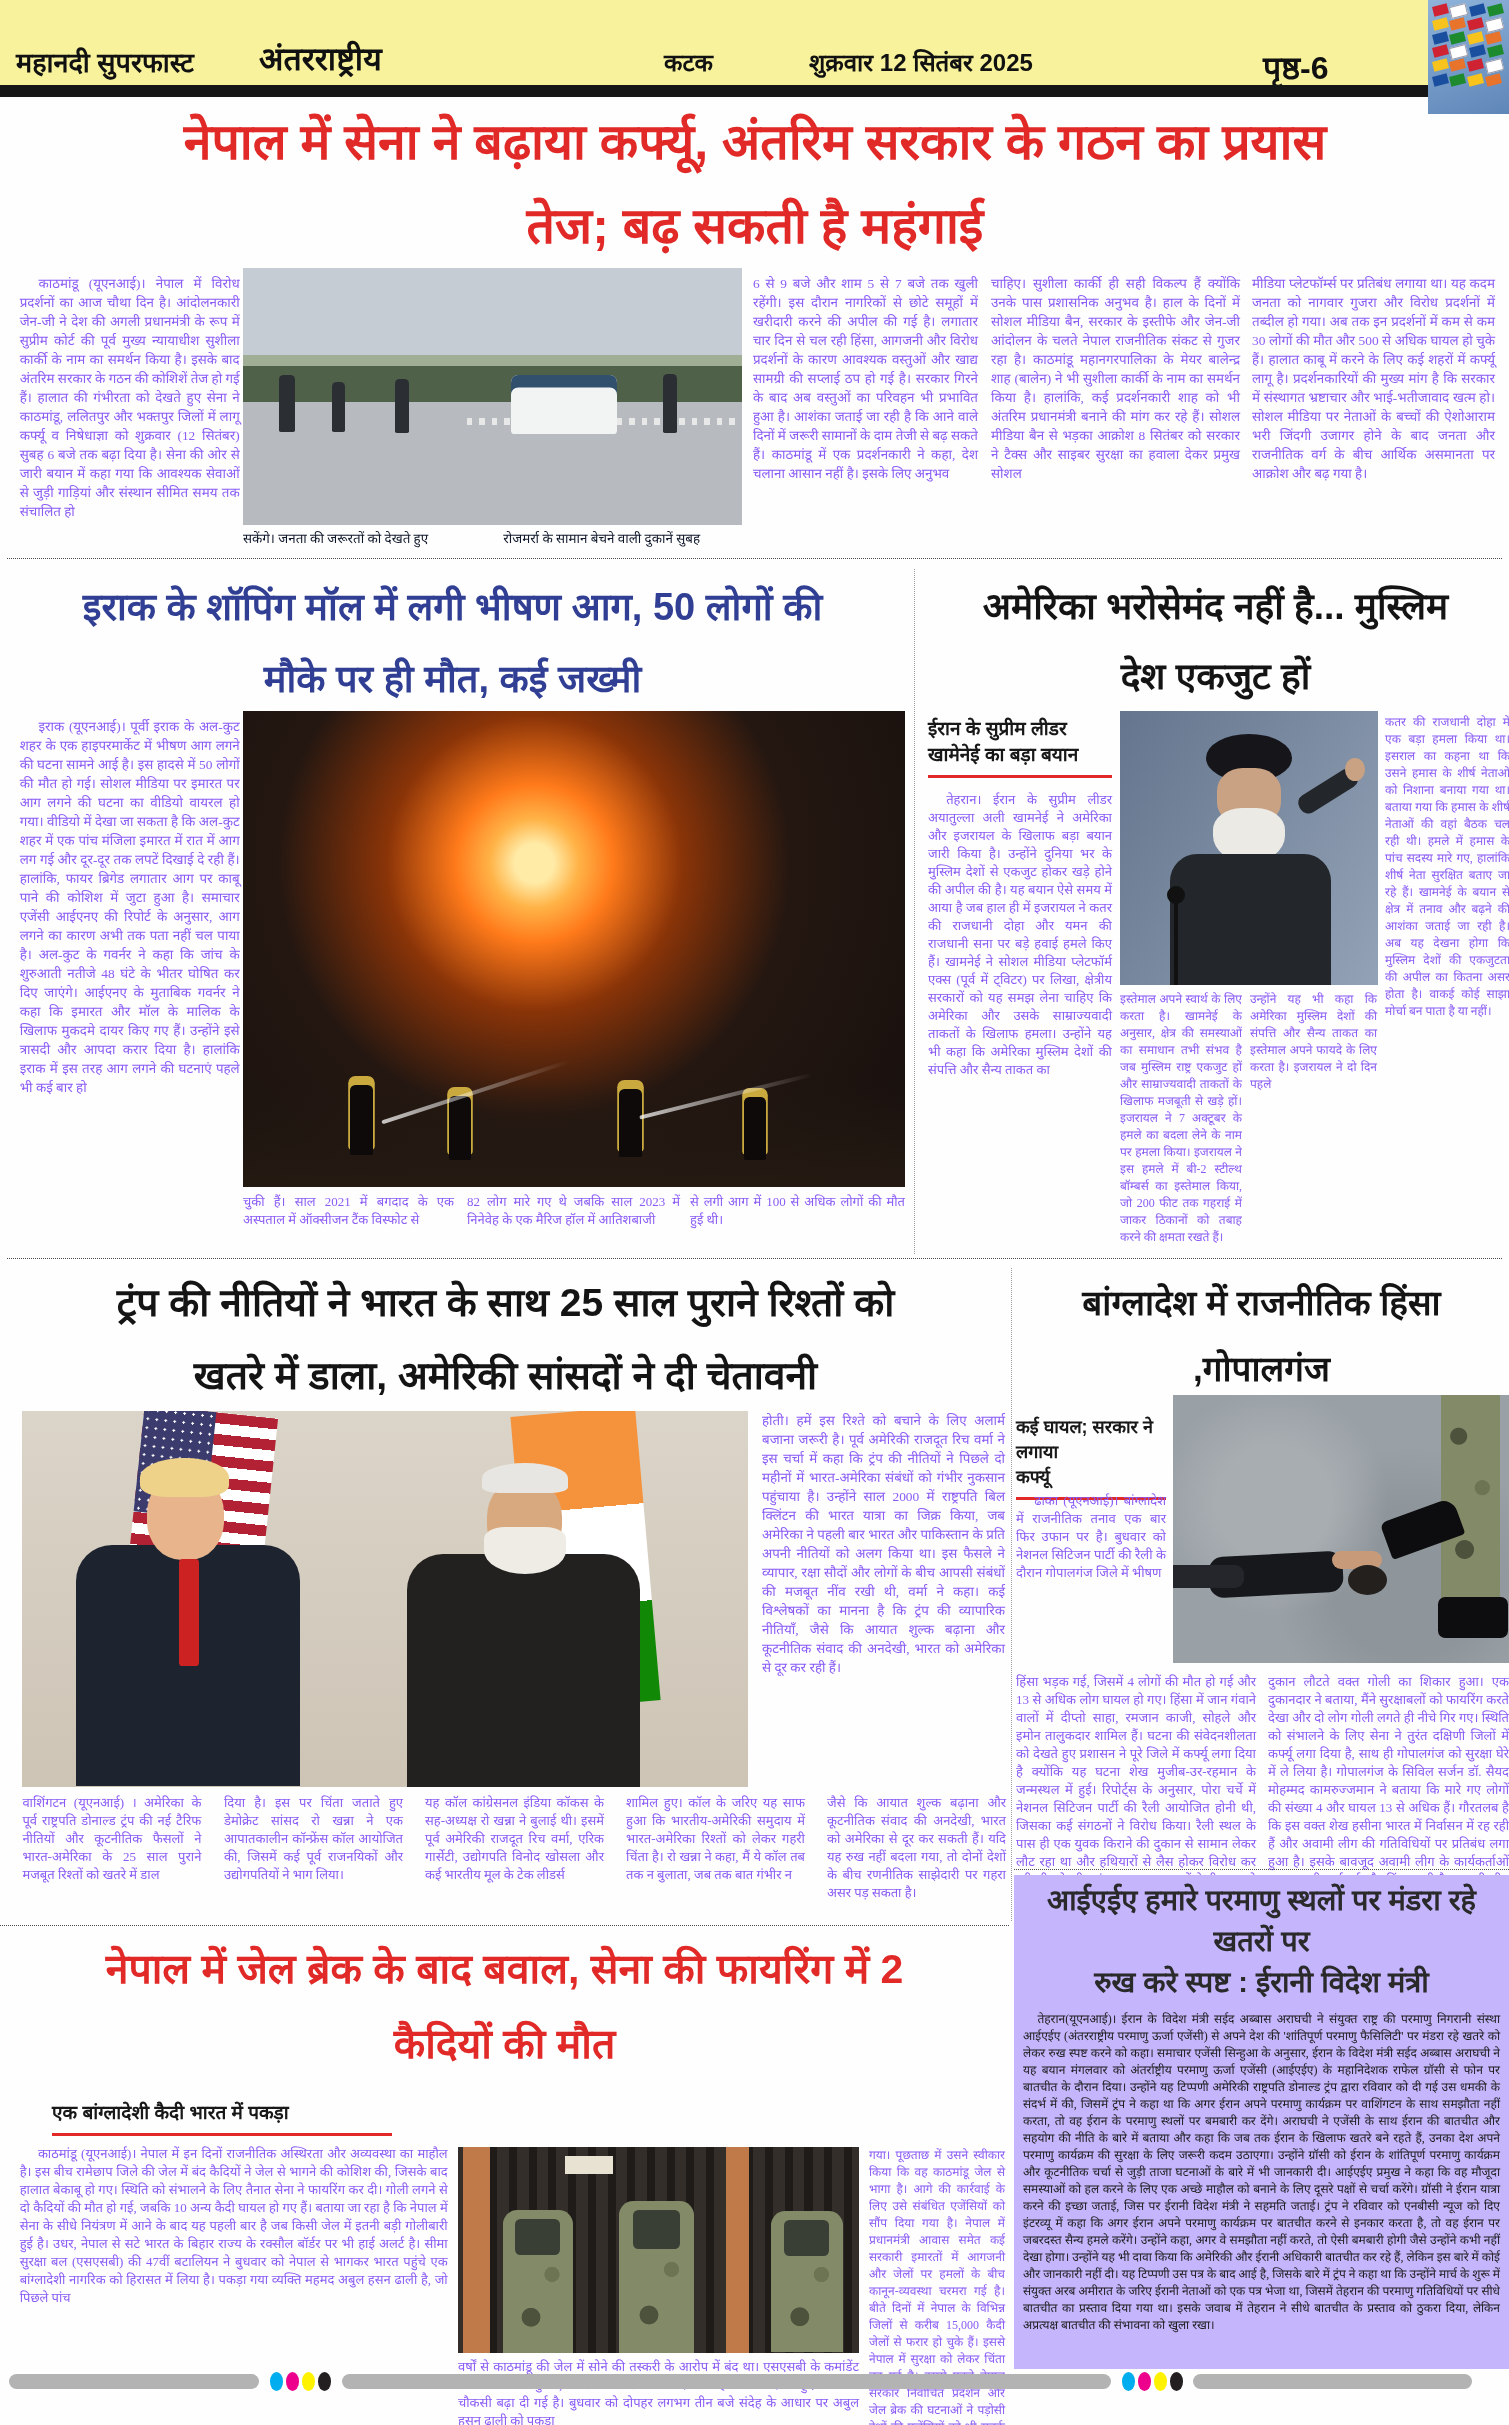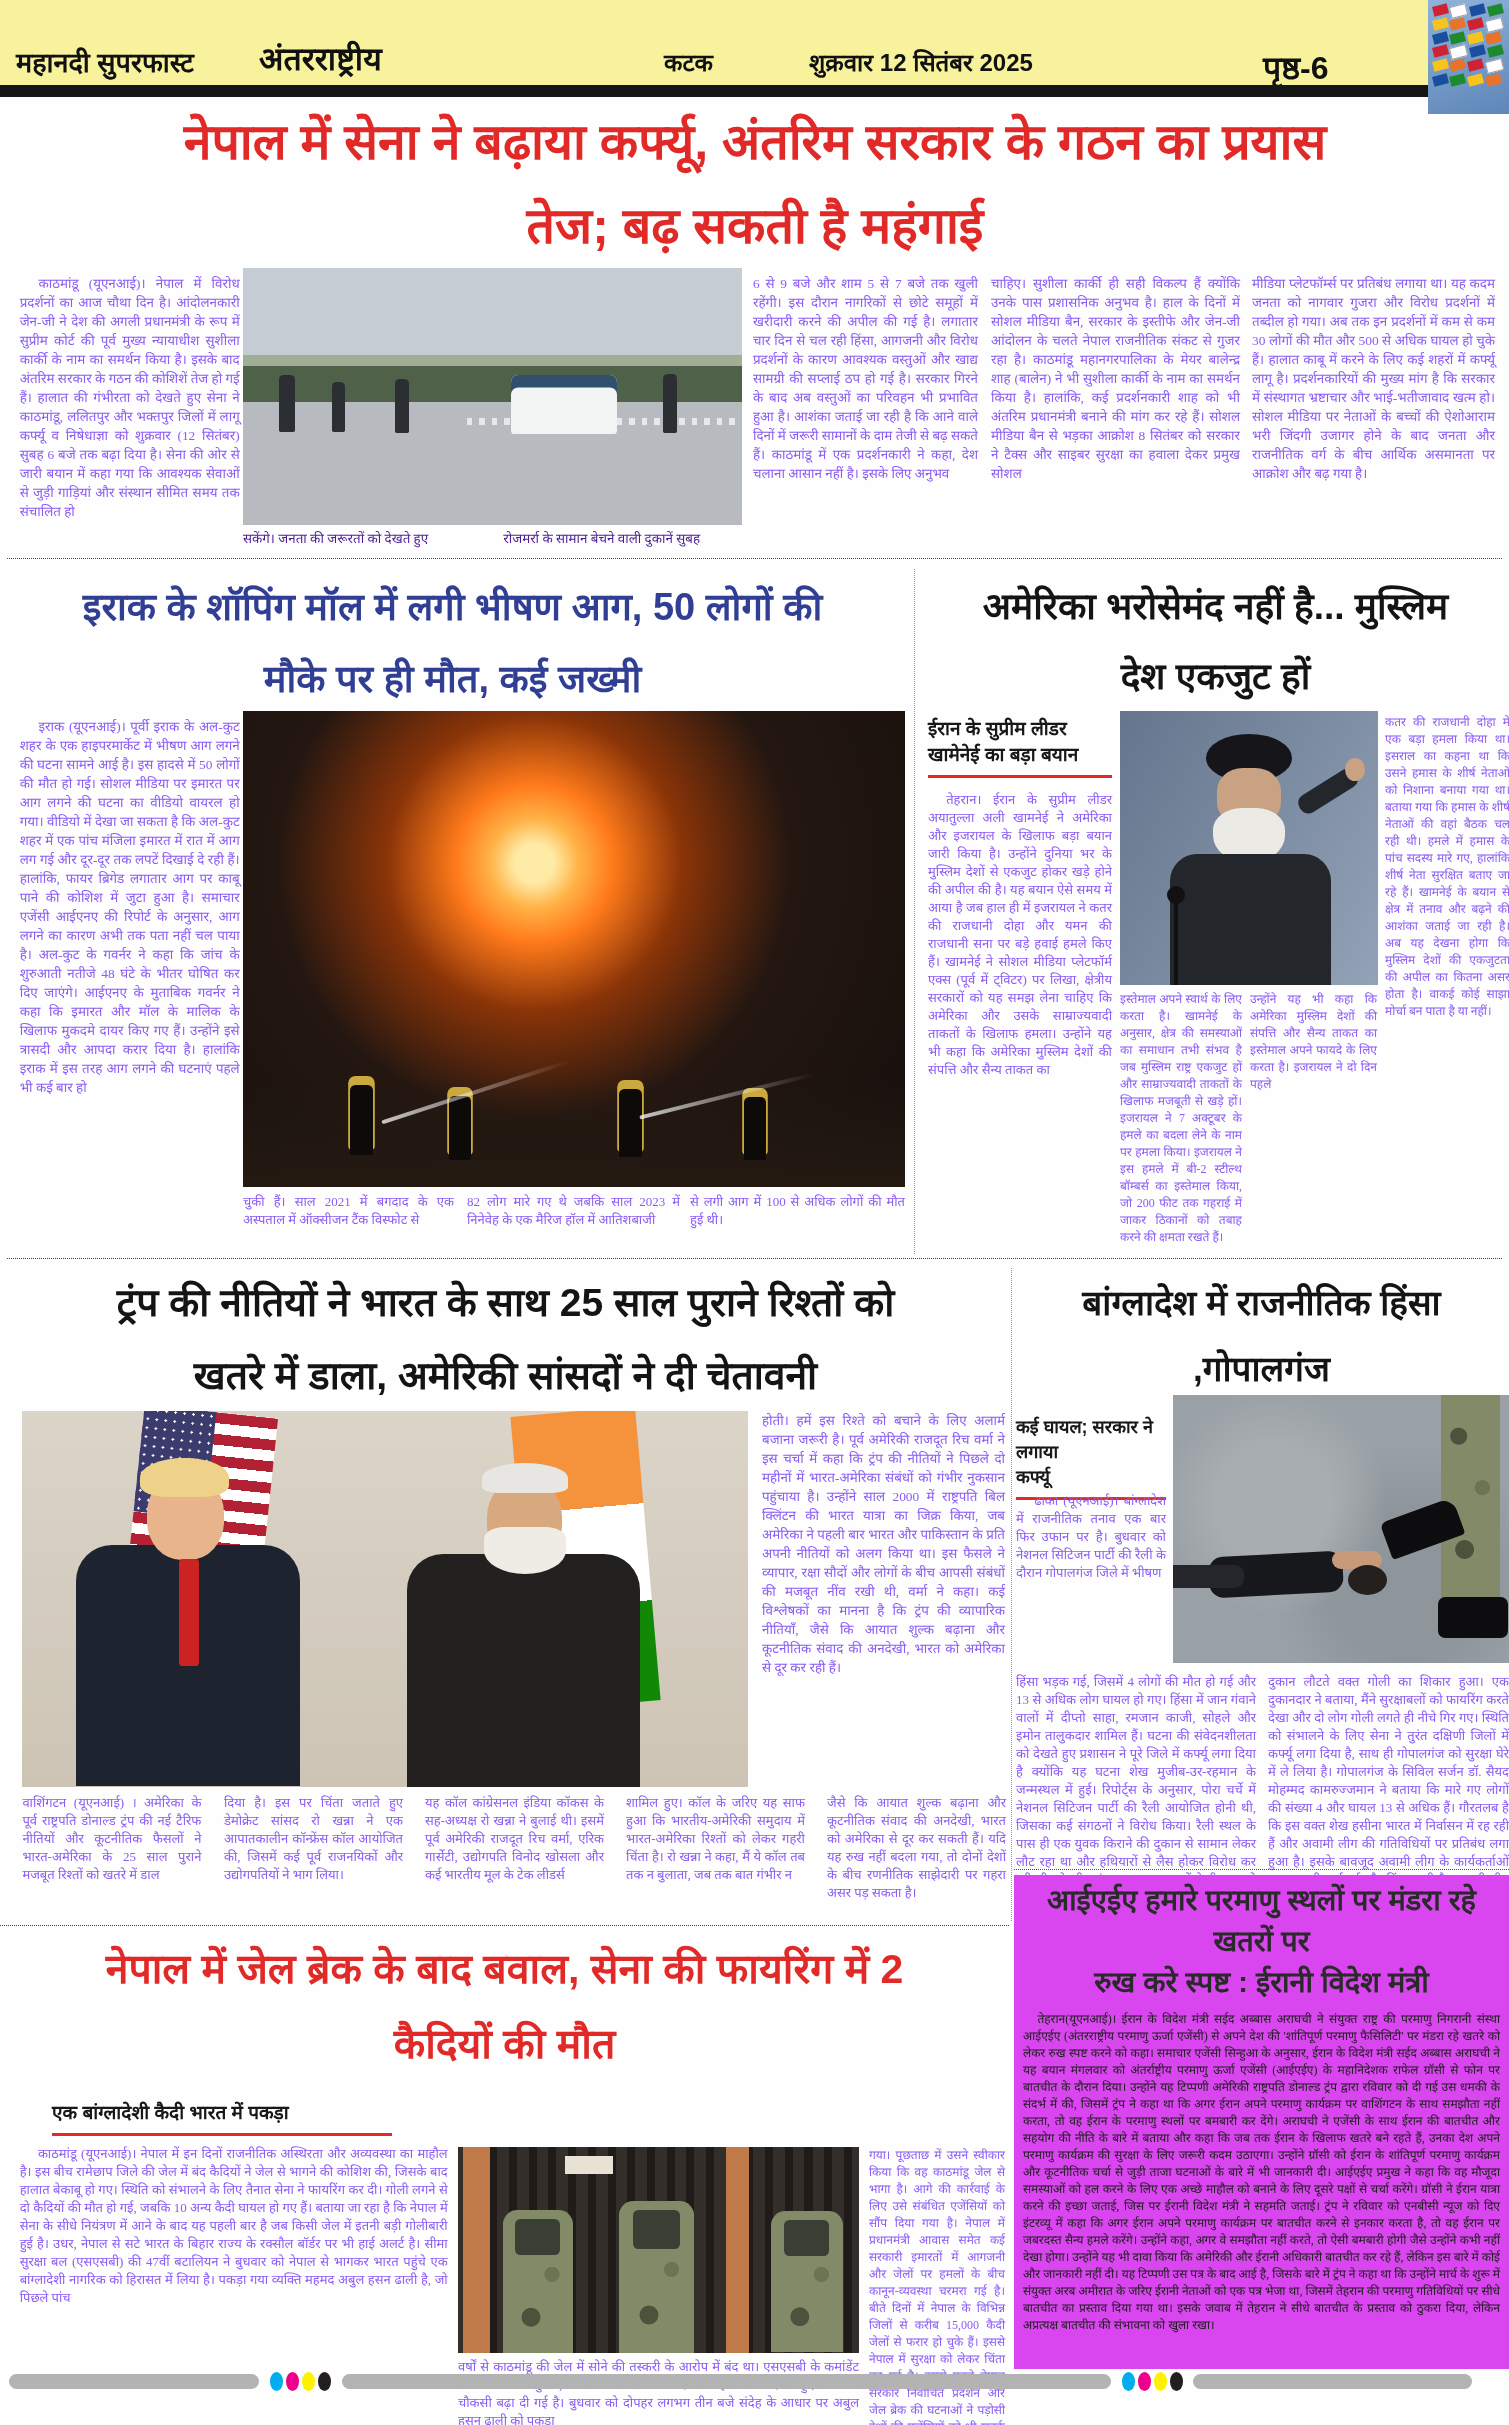--- a/index.html
+++ b/index.html
@@ -60,21 +60,21 @@
   .flag-us{background:repeating-linear-gradient(180deg,#b22234 0 10.7px,#ffffff 10.7px 21.5px);}
   .canton{background:radial-gradient(#fff 1.2px,transparent 1.4px) 0 0/9px 9px,#3c3b6e;}
   .flag-in{background:linear-gradient(#f5933c 0 33%,#ffffff 33% 66%,#128807 66% 100%);}
   #ph5{background:radial-gradient(circle at 30% 40%,#a7adb1 0 20%,transparent 40%),
                radial-gradient(circle at 70% 70%,#8f969b 0 25%,transparent 45%),#9aa1a6;}
   .camo{background:radial-gradient(circle at 30% 20%,#4c523c 0 8px,transparent 9px),
              radial-gradient(circle at 70% 45%,#6d7454 0 7.2px,transparent 8px),
              radial-gradient(circle at 40% 75%,#4c523c 0 9px,transparent 9.8px),#838a68;}
   #ph6{background:repeating-linear-gradient(90deg,#332e29 0 11.6px,#1f1b18 11.6px 19.7px);}
   
-  #iaea-box{left:1014px;top:1875px;width:495px;height:494px;background:#d946ef;box-sizing:border-box;padding:5.4px 9px;}
+  #iaea-box{left:1014px;top:1875px;width:495px;height:494px;background:#c4b5fd;box-sizing:border-box;padding:5.4px 9px;}
   #iaea-box .hl7{text-align:center;font-weight:bold;font-size:29px;line-height:41px;color:#2a2a2a;
                  font-family:"Liberation Sans","DejaVu Sans",sans-serif;}
   #iaea-body{font-size:12px;line-height:17px;text-align:justify;color:#1d1d1d;margin-top:7.2px;text-indent:1.2em;}
   
   .regbar{position:absolute;top:2374px;height:15px;border-radius:8px;background:#b3b3b3;}
   .dot{position:absolute;top:2372px;width:13.4px;height:19px;border-radius:50%;}
 </style>
 </head>
 <body>
 
@@ -121,21 +121,21 @@
   </div>
   <div class="col f15" style="left:19.7px;top:274px;width:220px;height:275px;">काठमांडू (यूएनआई)। नेपाल में विरोध प्रदर्शनों का आज चौथा दिन है। आंदोलनकारी जेन-जी ने देश की अगली प्रधानमंत्री के रूप में सुप्रीम कोर्ट की पूर्व मुख्य न्यायाधीश सुशीला कार्की के नाम का समर्थन किया है। इसके बाद अंतरिम सरकार के गठन की कोशिशें तेज हो गई हैं। हालात की गंभीरता को देखते हुए सेना ने काठमांडू, ललितपुर और भक्तपुर जिलों में लागू कर्फ्यू व निषेधाज्ञा को शुक्रवार (12 सितंबर) सुबह 6 बजे तक बढ़ा दिया है। सेना की ओर से जारी बयान में कहा गया कि आवश्यक सेवाओं से जुड़ी गाड़ियां और संस्थान सीमित समय तक संचालित हो</div>
   <div class="ph" id="ph1" style="left:243px;top:268px;width:499px;height:257px;">
     <div class="pa fence" style="left:224px;top:150px;width:268px;height:7.2px;"></div>
     <div class="pa van" style="left:268px;top:107px;width:106px;height:59px;"></div>
     <div class="pa soldier" style="left:36px;top:107px;width:16px;height:57px;"></div>
     <div class="pa soldier" style="left:89px;top:114px;width:13.4px;height:50px;"></div>
     <div class="pa soldier" style="left:152px;top:111px;width:14.3px;height:54px;"></div>
     <div class="pa soldier" style="left:420px;top:106px;width:14.3px;height:59px;"></div>
   </div>
-  <div class="abs" style="left:243px;top:529px;width:499px;display:flex;gap:21.5px;font-size:13.4px;color:#4c1d95;">
+  <div class="abs" style="left:243px;top:529px;width:499px;display:flex;gap:21.5px;font-size:13.4px;color:#0f172a;">
     <span style="width:239px;">सकेंगे। जनता की जरूरतों को देखते हुए</span>
     <span style="width:239px;">रोजमर्रा के सामान बेचने वाली दुकानें सुबह</span>
   </div>
   <div class="col f15 noind" style="left:753px;top:274px;width:225px;height:275px;">6 से 9 बजे और शाम 5 से 7 बजे तक खुली रहेंगी। इस दौरान नागरिकों से छोटे समूहों में खरीदारी करने की अपील की गई है। लगातार चार दिन से चल रही हिंसा, आगजनी और विरोध प्रदर्शनों के कारण आवश्यक वस्तुओं और खाद्य सामग्री की सप्लाई ठप हो गई है। सरकार गिरने के बाद अब वस्तुओं का परिवहन भी प्रभावित हुआ है। आशंका जताई जा रही है कि आने वाले दिनों में जरूरी सामानों के दाम तेजी से बढ़ सकते हैं। काठमांडू में एक प्रदर्शनकारी ने कहा, देश चलाना आसान नहीं है। इसके लिए अनुभव</div>
   <div class="col f15 noind" style="left:991px;top:274px;width:249px;height:275px;">चाहिए। सुशीला कार्की ही सही विकल्प हैं क्योंकि उनके पास प्रशासनिक अनुभव है। हाल के दिनों में सोशल मीडिया बैन, सरकार के इस्तीफे और जेन-जी आंदोलन के चलते नेपाल राजनीतिक संकट से गुजर रहा है। काठमांडू महानगरपालिका के मेयर बालेन्द्र शाह (बालेन) ने भी सुशीला कार्की के नाम का समर्थन किया है। हालांकि, कई प्रदर्शनकारी शाह को भी अंतरिम प्रधानमंत्री बनाने की मांग कर रहे हैं। सोशल मीडिया बैन से भड़का आक्रोश 8 सितंबर को सरकार ने टैक्स और साइबर सुरक्षा का हवाला देकर प्रमुख सोशल</div>
   <div class="col f15 noind" style="left:1252px;top:274px;width:243px;height:275px;">मीडिया प्लेटफॉर्म्स पर प्रतिबंध लगाया था। यह कदम जनता को नागवार गुजरा और विरोध प्रदर्शनों में तब्दील हो गया। अब तक इन प्रदर्शनों में कम से कम 30 लोगों की मौत और 500 से अधिक घायल हो चुके हैं। हालात काबू में करने के लिए कई शहरों में कर्फ्यू लागू है। प्रदर्शनकारियों की मुख्य मांग है कि सरकार में संस्थागत भ्रष्टाचार और भाई-भतीजावाद खत्म हो। सोशल मीडिया पर नेताओं के बच्चों की ऐशोआराम भरी जिंदगी उजागर होने के बाद जनता और राजनीतिक वर्ग के बीच आर्थिक असमानता पर आक्रोश और बढ़ गया है।</div>
   <div class="hsep" style="left:7.2px;top:558px;width:1495px;"></div>
   <div class="vsep" style="left:914px;top:569px;height:685px;"></div>
 
   <div class="hl" id="h2">

